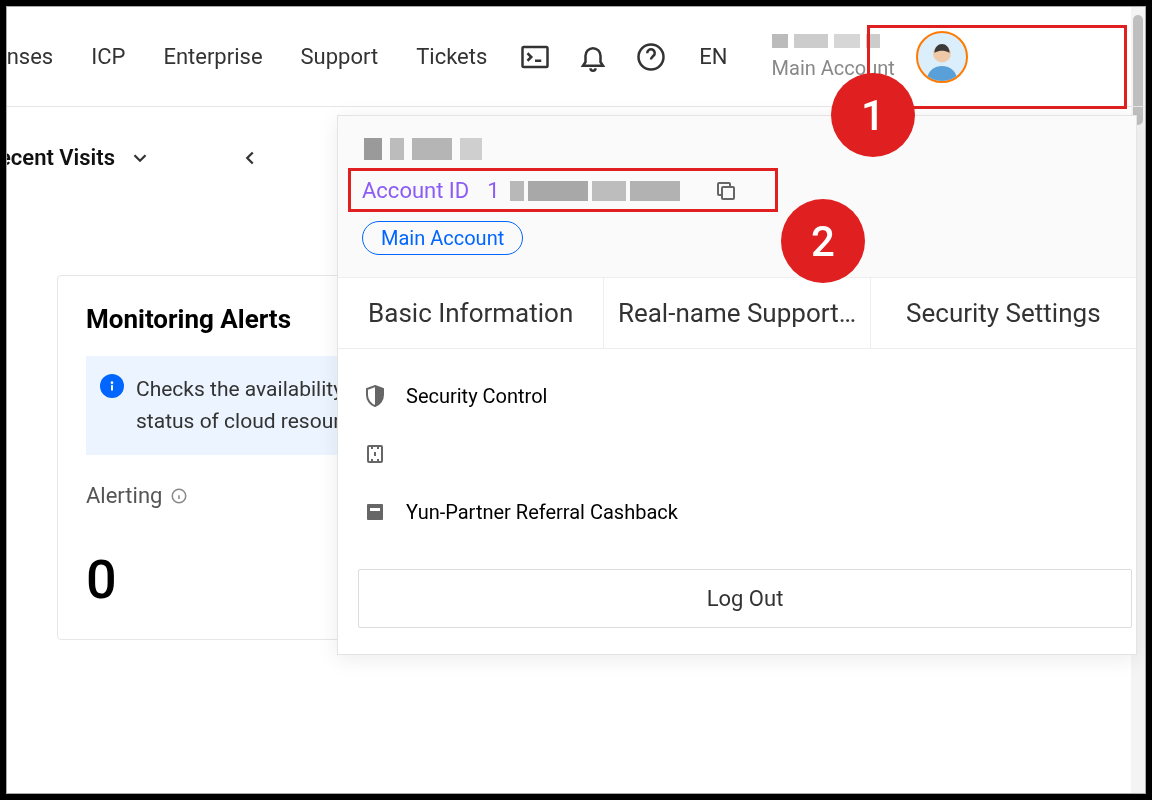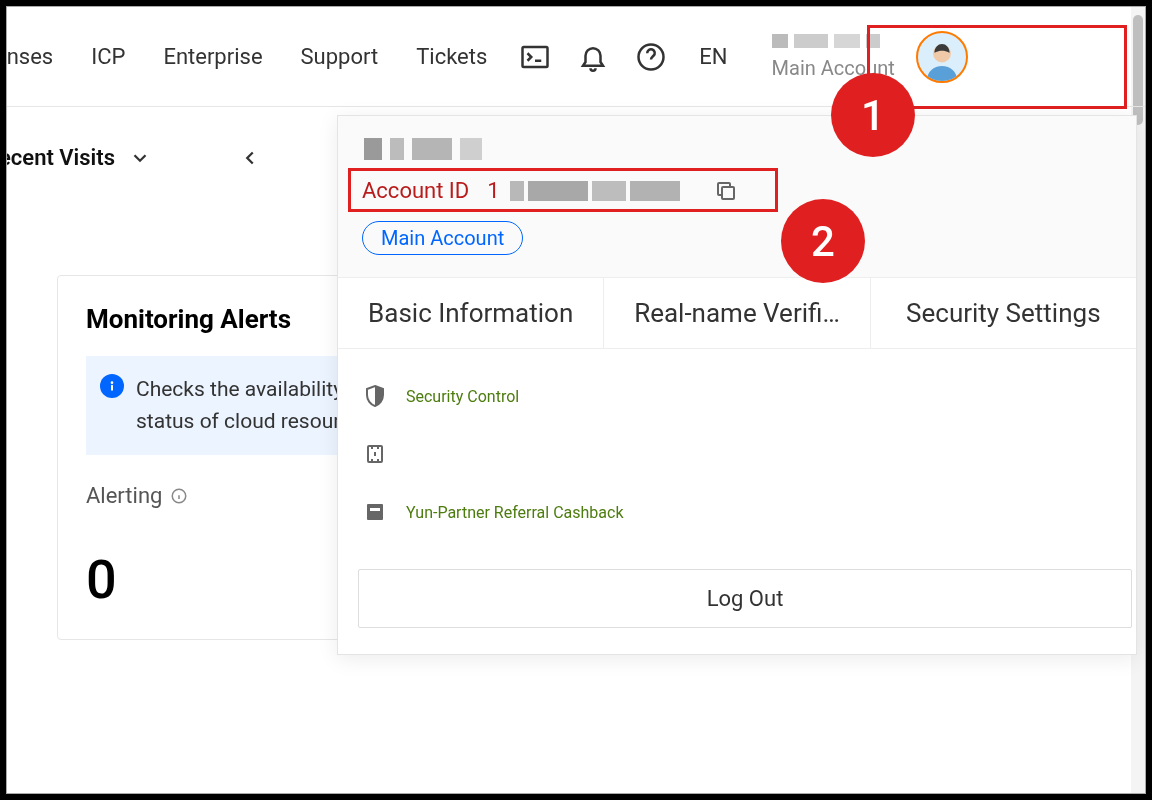--- a/index.html
+++ b/index.html
@@ -40,32 +40,32 @@
   .alert-banner .txt a { color:#0066ff; text-decoration:none; }
   .sub-section { margin-top: 28px; }
   .sub-section .lbl { font-size:22px; color:#555; display:flex; align-items:center; gap:8px; }
   .sub-section .big-num { font-size: 54px; font-weight:500; margin-top: 40px; }
 
   
   .dropdown { position:absolute; right: 8px; top: 108px; width: 800px; background:#fff; border:1px solid #e4e4e4; box-shadow: 0 4px 20px rgba(0,0,0,.08); z-index: 10; }
   .dd-head { padding: 22px 24px 22px 24px; background:#fafafa; position:relative; }
   .dd-head .name-redacted { display:flex; gap:8px; margin-bottom: 18px; margin-left: 2px; }
   .dd-head .name-redacted span { display:block; height:22px; }
-  .acct-id-row { display:flex; align-items:center; gap:10px; font-size:22px; color:#b91c1c; }
+  .acct-id-row { display:flex; align-items:center; gap:10px; font-size:22px; color:#8b5cf6; }
   .acct-id-row .redacted-strip { display:flex; gap:4px; align-items:center; }
   .acct-id-row .redacted-strip span { display:block; height:20px; }
   .copy-btn { width:24px; height:24px; cursor:pointer; color:#666; }
   .main-acct-pill { display:inline-block; margin-top: 18px; padding: 4px 18px; border: 1px solid #0066ff; color:#0066ff; border-radius: 999px; font-size:20px; }
 
   .dd-tabs { display:flex; border-top:1px solid #eee; border-bottom:1px solid #eee; }
   .dd-tabs .tab { flex:1; text-align:center; padding: 20px 10px; font-size:26px; color:#333; cursor:pointer; border-right:1px solid #eee; white-space:nowrap; overflow:hidden; text-overflow:ellipsis; }
   .dd-tabs .tab:last-child { border-right:none; }
 
   .dd-list { padding: 18px 24px 10px 24px; }
-  .dd-item { display:flex; align-items:center; gap:18px; padding: 16px 0; font-size:16px; color:#4d7c0f; cursor:pointer; }
+  .dd-item { display:flex; align-items:center; gap:18px; padding: 16px 0; font-size:20px; color:#000000; cursor:pointer; }
   .dd-item .ic { width:26px; height:26px; display:flex; align-items:center; justify-content:center; color:#666; }
   .dd-item .ic svg { width:24px; height:24px; }
 
   .logout-wrap { padding: 18px 4px 26px 20px; }
   .logout-btn { width:100%; padding: 16px 0; text-align:center; border:1px solid #ddd; background:#fff; font-size:22px; color:#333; cursor:pointer; border-radius:2px; }
 
   
   .scroll-track { position:absolute; right:0; top:0; width:14px; height:100%; background:#f4f4f4; }
   .scroll-thumb { position:absolute; right:2px; top:8px; width:10px; height:110px; background:#bfbfbf; border-radius:5px; }
 </style>
@@ -190,21 +190,21 @@
             </svg>
         </div>
       </div>
       <div class="main-acct-pill">Main Account</div>
     </div>
 
     <div class="redbox" style="left:10px; top:52px; width:430px; height:44px;"></div>
 
     <div class="dd-tabs">
       <div class="tab">Basic Information</div>
-      <div class="tab">Real-name Verifi…</div>
+      <div class="tab">Real-name Support…</div>
       <div class="tab">Security Settings</div>
     </div>
 
     <div class="dd-list">
       <div class="dd-item">
         <span class="ic">
             <svg viewBox="0 0 24 24" fill="#666">
               <path d="M12 2l8 3v6c0 5-3.5 9.5-8 11-4.5-1.5-8-6-8-11V5l8-3z" fill="none" stroke="#666" stroke-width="2"></path>
               <path d="M12 2l8 3v6c0 5-3.5 9.5-8 11V2z" fill="#666"></path>
             </svg>

